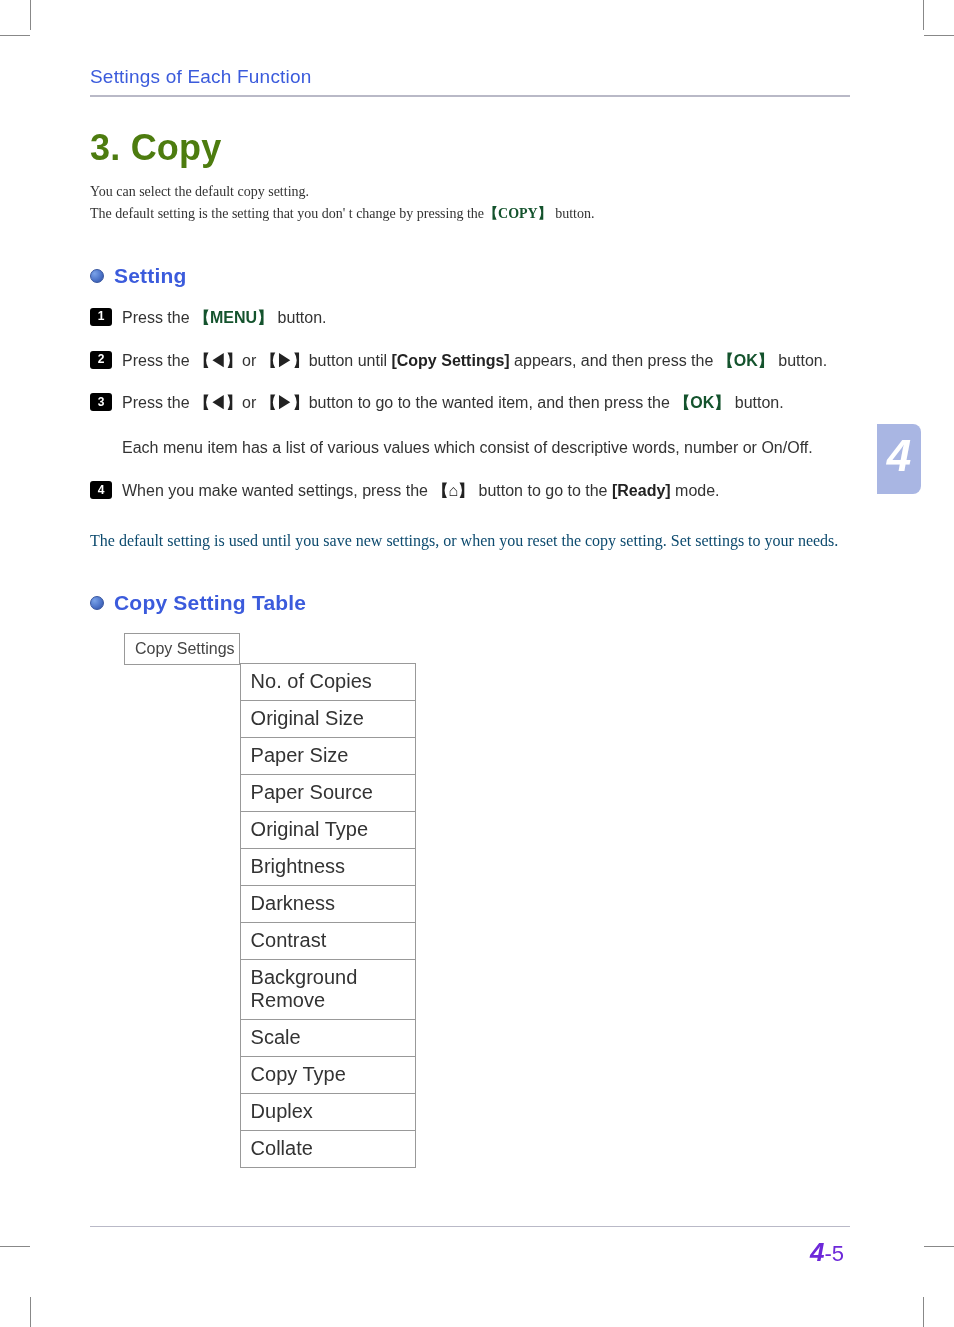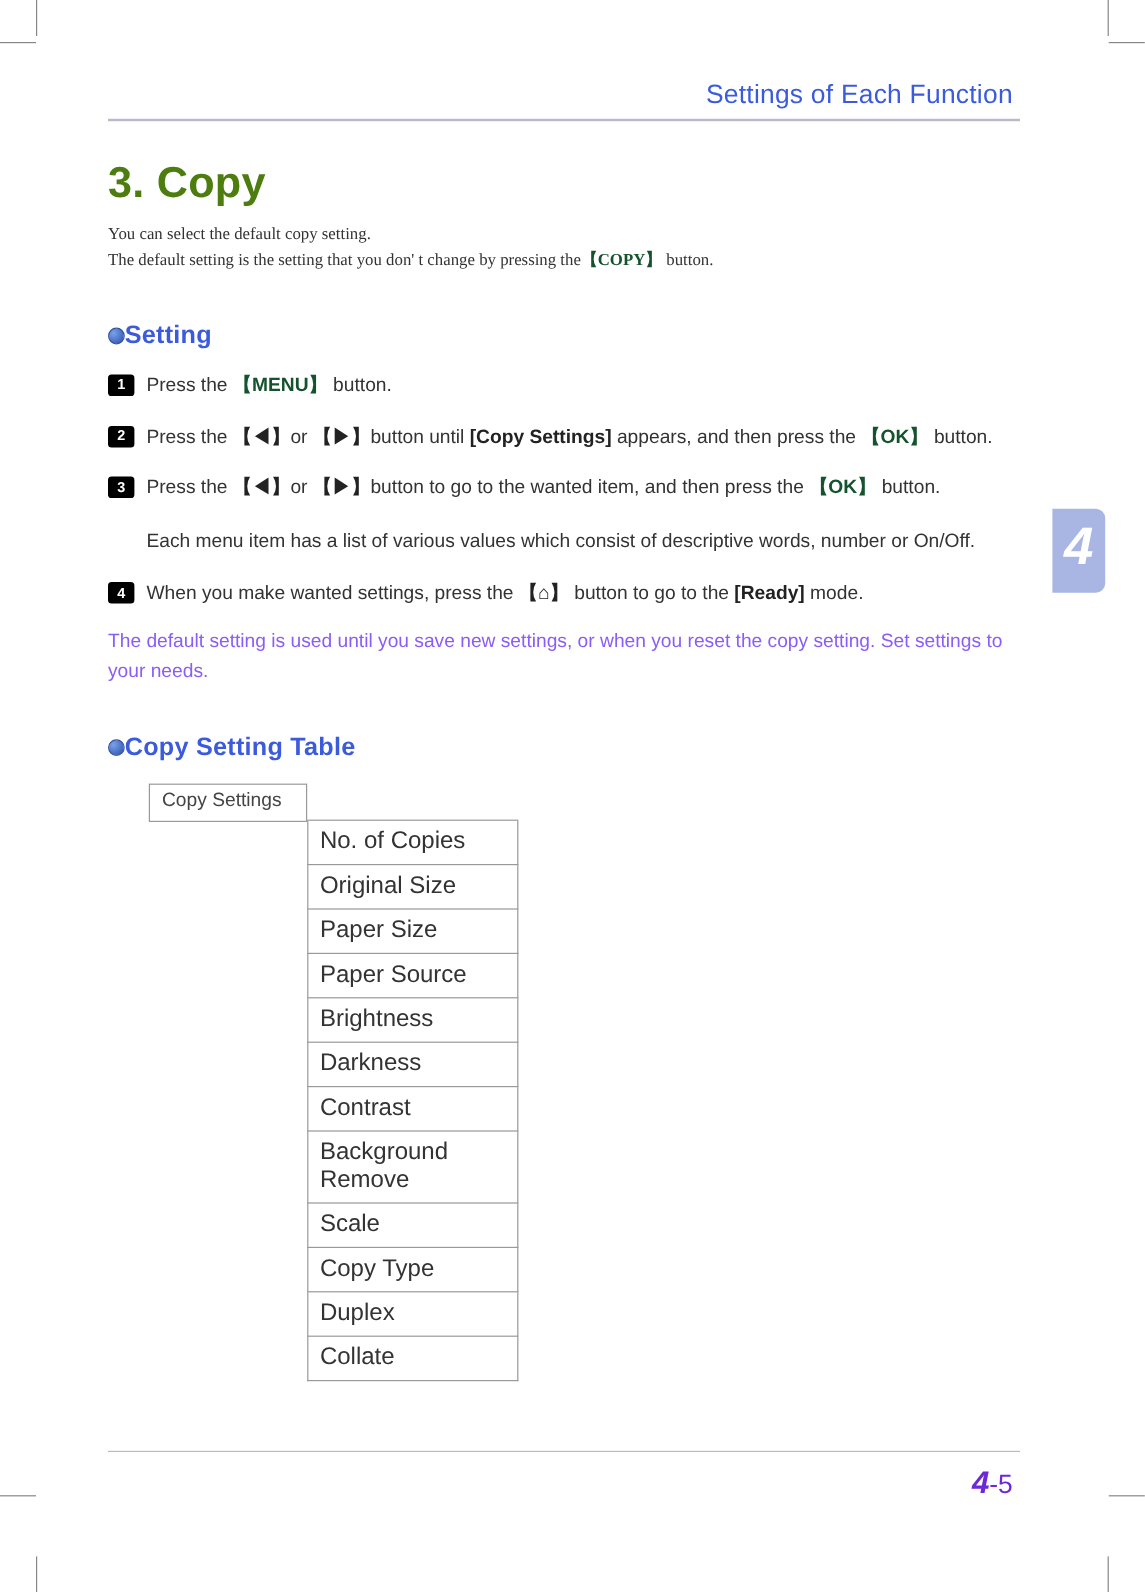--- a/index.html
+++ b/index.html
@@ -10,50 +10,50 @@
     .cm-b1 { width: 1px; height: 30px; bottom: 0; left: 30px; }
     .cm-b2 { width: 1px; height: 30px; bottom: 0; right: 30px; }
     .cm-l1 { width: 30px; height: 1px; left: 0; top: 35px; }
     .cm-l2 { width: 30px; height: 1px; left: 0; bottom: 80px; }
     .cm-r1 { width: 30px; height: 1px; right: 0; top: 35px; }
     .cm-r2 { width: 30px; height: 1px; right: 0; bottom: 80px; }
 
     .page { position: relative; width: 954px; height: 1327px; padding: 60px 70px 60px 70px; }
     .content { width: 760px; margin-left: 20px; }
     .header-region { margin-top: 6px; }
-    .chapter-name { color: #3b5bdc; font-size: 22px; text-align: right; margin-right: 6px; letter-spacing: 0.2px; }
+    .chapter-name { color: #3b5bdc; font-size: 19px; margin-right: 6px; letter-spacing: 0.2px; }
     .hr-top { border: none; border-top: 2px solid #b9b9c7; margin-top: 7px; }
 
     .side-tab { position: absolute; right: 33px; top: 424px; width: 44px; height: 70px; background: #a9b6e3; border-top-right-radius: 8px; border-bottom-right-radius: 8px; color: #fff; font-weight: 700; font-style: italic; font-size: 44px; display: flex; align-items: center; justify-content: center; padding-bottom: 6px; }
 
     h1.section-title { font-size: 36px; font-weight: 700; color: #4d7c0f; margin-top: 30px; letter-spacing: 0.2px; }
     h1.section-title .dot { font-size: 36px; font-weight: 700; }
 
     .body-block { margin-top: 12px; font-size: 14px; line-height: 1.6; color: #333; font-family: Liberation Serif, serif; }
     .body-block .line { display: block; }
 
-    .sub-title { display: flex; align-items: center; gap: 0; margin-top: 38px; }
+    .sub-title { display: flex; align-items: center; gap: 10px; margin-top: 38px; }
     .sub-title .bullet { width: 14px; height: 14px; border-radius: 50%; background: radial-gradient(circle at 30% 30%, #7aa2e8 0%, #4d74c9 55%, #2f4ea0 100%); border: 1px solid #36549f; flex: 0 0 auto; }
     .sub-title .txt { color: #3b5bdc; font-size: 21px; font-weight: 700; letter-spacing: 0.2px; }
 
     .steps { margin-top: 18px; font-size: 16px; color: #333; }
     .step { display: flex; align-items: flex-start; gap: 10px; margin-top: 18px; line-height: 1.55; }
     .step:first-child { margin-top: 0; }
     .step .num { width: 22px; height: 18px; background: #000; color: #fff; font-weight: 700; font-size: 12px; border-radius: 3px; display: inline-flex; align-items: center; justify-content: center; flex: 0 0 auto; margin-top: 2px; }
     .step .step-body { flex: 1; }
     .step .step-body .cont { display: block; margin-top: 20px; }
     .bold-key { font-weight: 700; color: #14532d; }
 
     .bracketed { font-weight: 700; color: #222; }
     .arrow-key, .home-key { font-weight: 700; color: #222; }
 
-    .after-steps { margin-top: 14px; font-size: 16px; line-height: 1.6; color: #8b5cf6; }
+    .after-steps { margin-top: 24px; font-size: 16px; line-height: 1.6; color: #0c4a6e; font-family: Liberation Serif, serif; }
 
     .table-wrap { margin-top: 18px; margin-left: 34px; display: flex; align-items: flex-start; }
-    .lead-cell { border: 1px solid #999; font-size: 16px; color: #444; padding: 6px 20px 7px 10px; background: #fff; height: 32px; display: flex; align-items: center; }
+    .lead-cell { border: 1px solid #999; font-size: 16px; color: #444; padding: 6px 4px 7px 10px; background: #fff; height: 32px; display: flex; align-items: center; }
     .items-col { display: flex; flex-direction: column; margin-top: 30px; border-top: 1px solid #999; }
     .item-cell { border: 1px solid #999; border-top: none; font-size: 20px; color: #333; padding: 6px 10px 7px 10px; width: 176px; }
 
     .footer-hr { border: none; border-top: 1.6px solid #b9b9c7; margin-top: 58px; }
     .page-num { text-align: right; margin-top: 10px; margin-right: 6px; font-size: 22px; color: #6d28d9; }
     .page-num .chap { font-style: italic; font-weight: 700; font-size: 26px; }
     .page-num .sep { font-size: 22px; }
     .page-num .pn { font-size: 22px; }
   </style>
 </head>
@@ -140,20 +140,21 @@
       <span class="txt">Copy Setting Table</span>
     </div>
 
     <div class="table-wrap">
       <div class="lead-cell">Copy Settings</div>
       <div class="items-col">
         <div class="item-cell">No. of Copies</div>
         <div class="item-cell">Original Size</div>
         <div class="item-cell">Paper Size</div>
         <div class="item-cell">Paper Source</div>
+        <div class="item-cell">Original Type</div>
         <div class="item-cell">Brightness</div>
         <div class="item-cell">Darkness</div>
         <div class="item-cell">Contrast</div>
         <div class="item-cell">Background Remove</div>
         <div class="item-cell">Scale</div>
         <div class="item-cell">Copy Type</div>
         <div class="item-cell">Duplex</div>
         <div class="item-cell">Collate</div>
       </div>
     </div>

